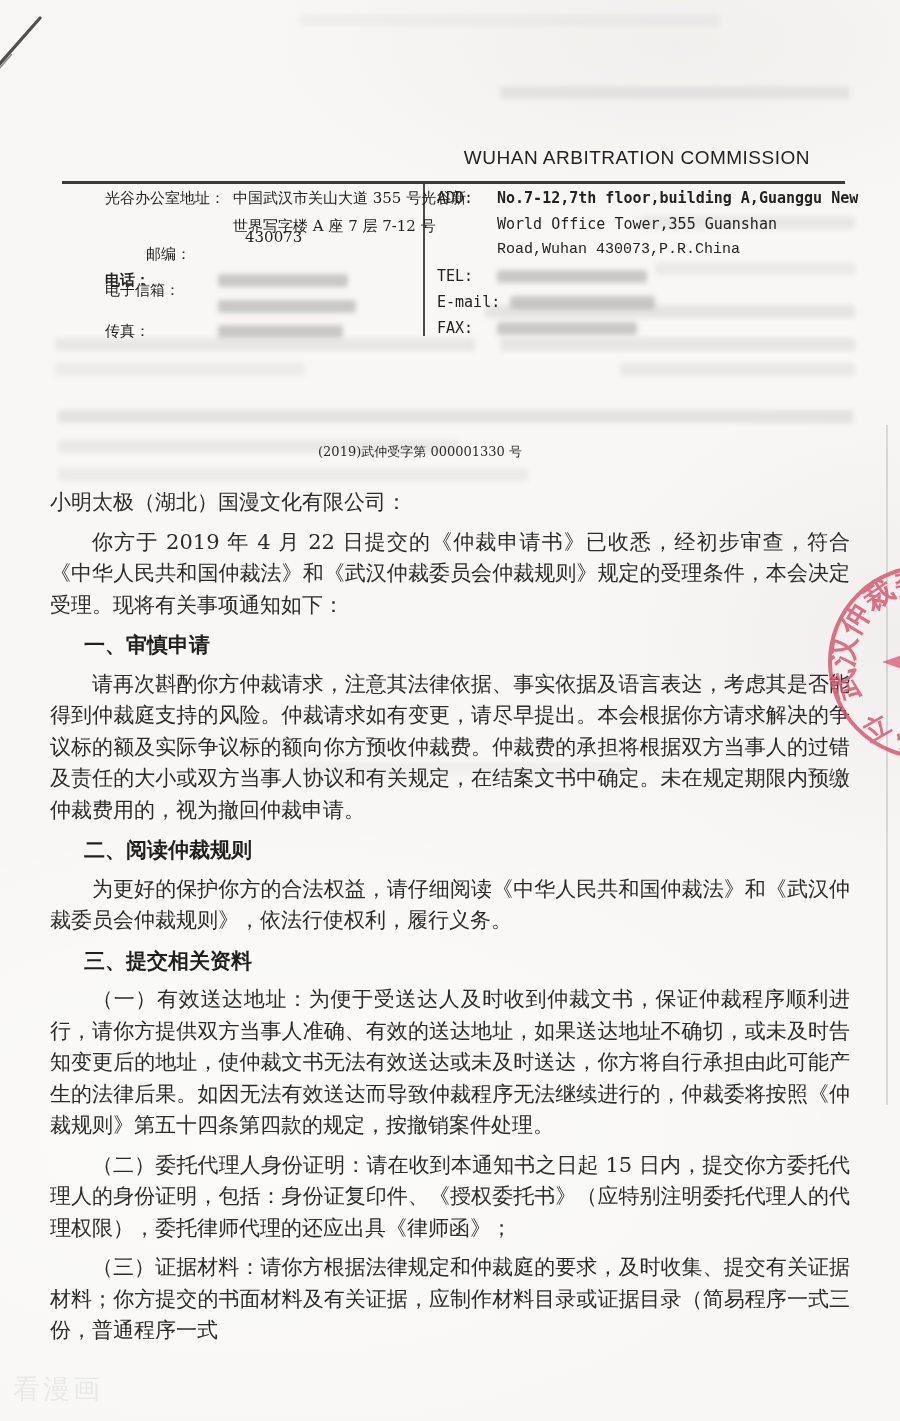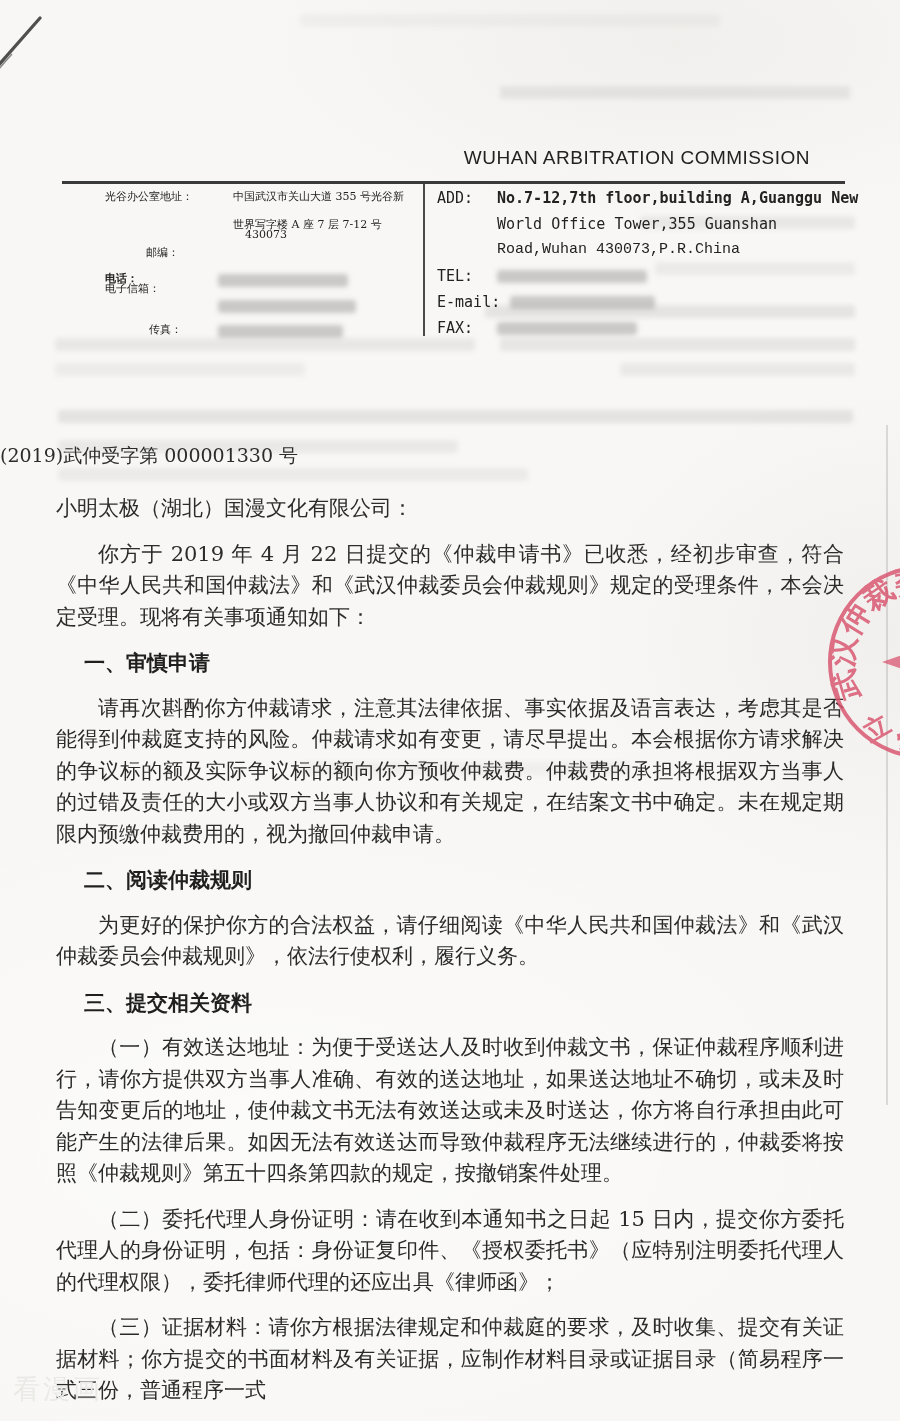--- a/index.html
+++ b/index.html
@@ -13,29 +13,29 @@
     font-family:"DejaVu Serif","Liberation Serif",serif;
     color:#2b2b2b;
   }
   .abs{position:absolute;}
   
   .org-cn{top:90px;left:50px;width:760px;text-align:center;font-size:40px;font-weight:bold;color:#1c1c1c;letter-spacing:1px;}
   .org-en{top:147px;left:50px;width:760px;text-align:right;font-size:19px;color:#222;font-family:"Liberation Sans",sans-serif;letter-spacing:.5px;}
   .rule{top:181px;left:62px;width:783px;height:3px;background:#3a3a3a;}
   .vdiv{top:184px;left:423px;width:2px;height:152px;background:#4a4a4a;}
   
-  .clabel{font-size:11px;color:#222;white-space:nowrap;}
+  .clabel{font-size:15px;color:#222;white-space:nowrap;}
   .cmono{font-family:"DejaVu Sans Mono","Liberation Mono",monospace;font-size:15px;color:#222;white-space:nowrap;}
   .redact{height:13px;border-radius:3px;background:#9a9a9a;filter:blur(2.5px);opacity:.5;}
   
   .doc-title{top:360px;left:60px;width:780px;text-align:center;font-size:35px;font-weight:bold;color:#232323;letter-spacing:20px;}
-  .case-no{top:443px;left:0;width:792px;text-align:left;font-size:19px;color:#2b2b2b;}
+  .case-no{top:443px;left:0;width:792px;text-align:center;font-size:13px;color:#2b2b2b;padding-left:24px;}
   
   .doc-body{top:479px;left:42px;width:816px;font-size:21px;line-height:31.5px;text-align:justify;color:#2b2b2b;}
-  .doc-body p{margin:14px;text-indent:2em;}
+  .doc-body p{margin:8px;text-indent:2em;}
   .doc-body p.noindent{text-indent:0;}
   .doc-body h3{margin:0;font-size:21px;line-height:31.5px;font-weight:bold;text-indent:2em;color:#1f1f1f;}
   
   .ghost{height:13px;background:#a9a9a9;filter:blur(2.5px);border-radius:2px;}
   
   .watermark{left:13px;top:1371px;font-size:27px;color:#e9e9e6;font-family:"Liberation Sans",sans-serif;letter-spacing:3px;}
   .edge-line{left:886px;top:425px;width:2px;height:680px;background:rgba(150,150,150,.30);}
   .stamp-wrap{left:812px;top:542px;width:240px;height:240px;}
 </style>
 </head>
@@ -68,21 +68,21 @@
 
   <div class="abs clabel" style="top:189px;left:105px;">光谷办公室地址：</div>
   <div class="abs clabel" style="top:189px;left:233px;">中国武汉市关山大道 355 号光谷新</div>
   <div class="abs clabel" style="top:217px;left:233px;">世界写字楼 A 座 7 层 7-12 号</div>
   <div class="abs clabel" style="top:245px;left:105px;margin-left:41px;">邮编：</div>
   <div class="abs clabel" style="top:228px;left:245px;">430073</div>
   <div class="abs clabel" style="top:271px;left:105px;font-weight:bold;">电话：</div>
   <div class="abs redact" style="top:274px;left:218px;width:130px;"></div>
   <div class="abs clabel" style="top:281px;left:105px;">电子信箱：</div>
   <div class="abs redact" style="top:300px;left:218px;width:138px;"></div>
-  <div class="abs clabel" style="top:322px;left:105px;margin-left:44px;">传真：</div>
+  <div class="abs clabel" style="top:322px;left:105px;">传真：</div>
   <div class="abs redact" style="top:325px;left:218px;width:125px;"></div>
 
   <div class="abs cmono" style="top:189px;left:437px;">ADD:</div>
   <div class="abs cmono" style="top:189px;left:497px;font-weight:bold;">No.7-12,7th floor,building A,Guanggu New</div>
   <div class="abs cmono" style="top:215px;left:497px;">World Office Tower,355 Guanshan</div>
   <div class="abs cmono" style="top:241px;left:497px;font-family:Liberation Mono, monospace;">Road,Wuhan 430073,P.R.China</div>
   <div class="abs cmono" style="top:267px;left:437px;">TEL:</div>
   <div class="abs redact" style="top:270px;left:497px;width:150px;"></div>
   <div class="abs cmono" style="top:293px;left:437px;">E-mail:</div>
   <div class="abs redact" style="top:296px;left:510px;width:145px;"></div>

